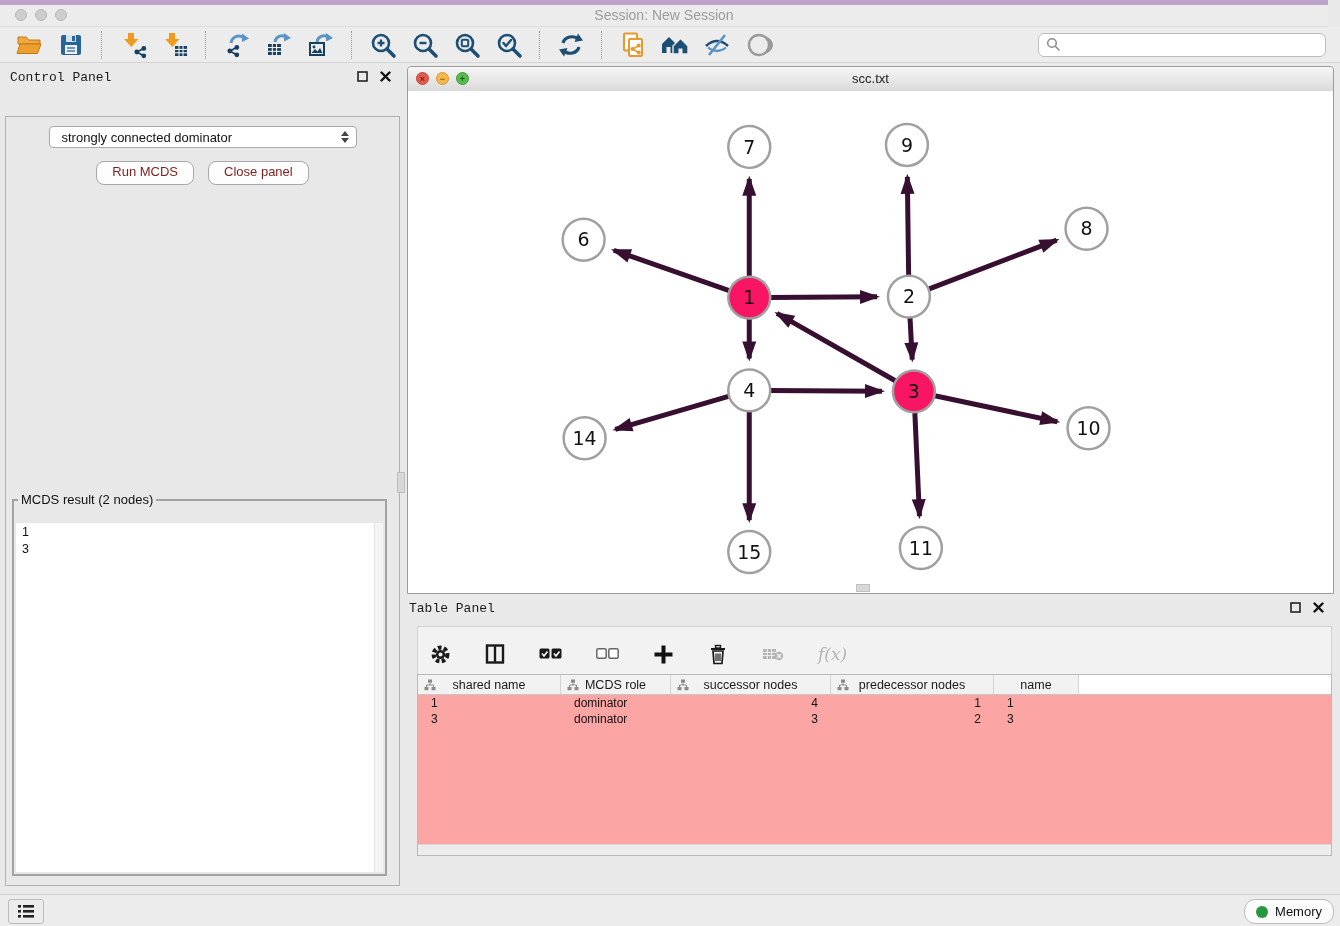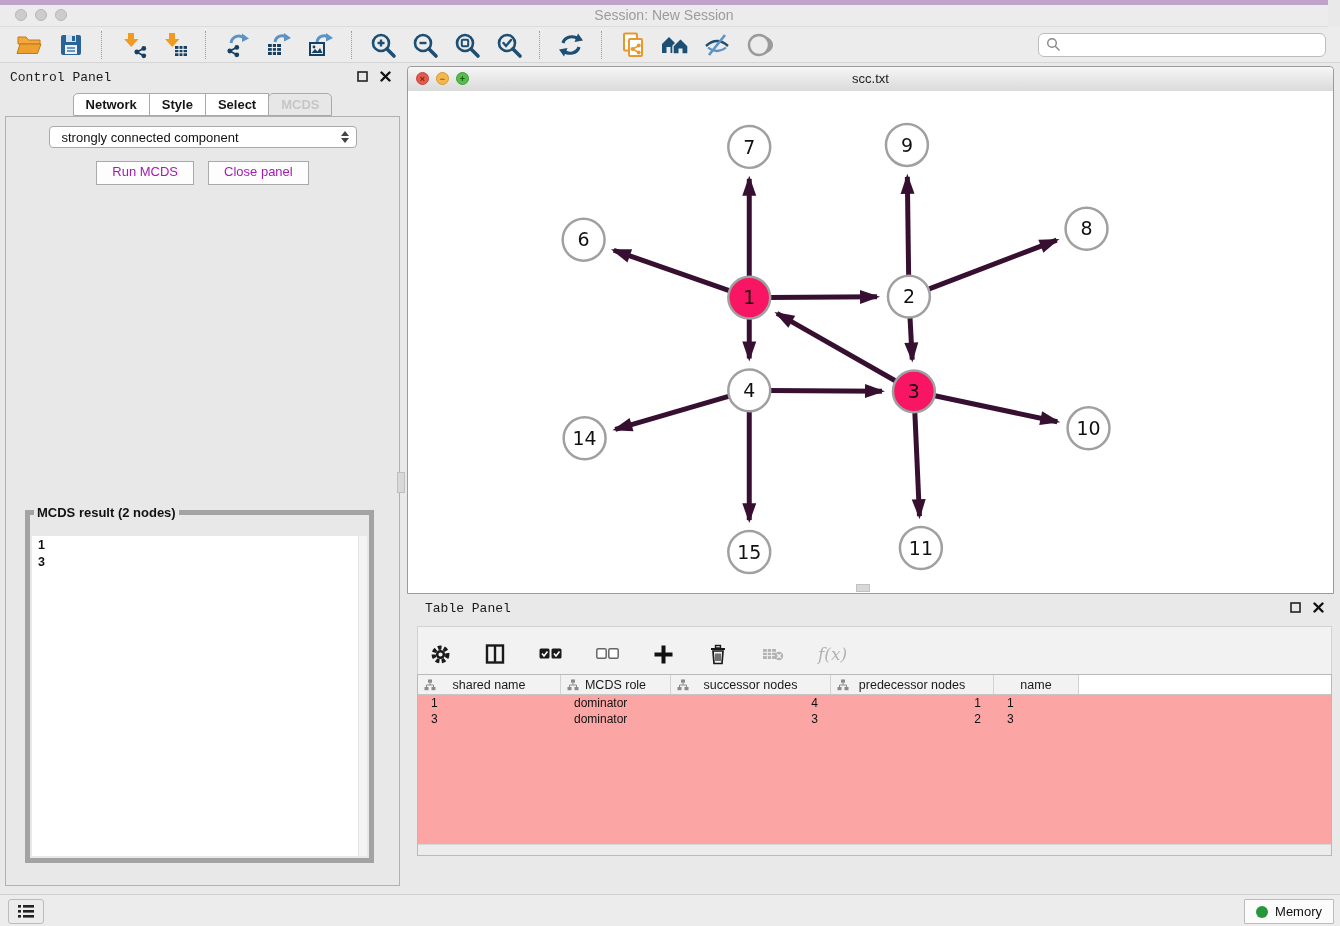--- a/index.html
+++ b/index.html
@@ -35,62 +35,62 @@
   .cp-header .panel-icons{position:absolute;right:14px;top:8px;}
   .cp-tabs{position:relative;height:23px;display:flex;justify-content:center;align-items:flex-end;margin-bottom:-1px;z-index:3;}
   .cp-body{position:absolute;left:5px;right:5px;top:53px;bottom:8px;background:#e8e8e8;border:1px solid #b1b1b1;}
   .opt-label{margin-top:22px;text-align:center;font-size:13px;color:#111;}
   .dropdown{margin:9px auto 0;width:308px;height:22px;background:#fff;border:1px solid #a9a9a9;border-radius:4px;display:flex;align-items:center;padding-left:12px;box-sizing:border-box;font-size:13px;color:#111;}
   .spinner{margin-left:auto;margin-right:7px;display:flex;flex-direction:column;gap:2px;align-items:center;}
   .spinner i{width:0;height:0;border-left:4px solid transparent;border-right:4px solid transparent;}
   .spinner .up{border-bottom:5px solid #444;}
   .spinner .down{border-top:5px solid #444;}
   .btn-row{margin-top:13px;display:flex;justify-content:center;gap:14px;}
-  .btn{height:22px;line-height:20px;padding:0 15px;font-size:13px;color:#a21caf;background:#fdfdfd;border:1px solid #a9a9a9;border-radius:0;}
-  #result-box{position:absolute;left:6px;right:12px;top:375px;bottom:9px;border:5px solid #a3a3a3;margin:13px;padding:0;font-weight:bold;}
+  .btn{height:22px;line-height:20px;padding:0 15px;font-size:13px;color:#7f1d1d;background:#fdfdfd;border:1px solid #a9a9a9;border-radius:8px;}
+  #result-box{position:absolute;left:6px;right:12px;top:375px;bottom:9px;border:2px solid #a3a3a3;margin:0;padding:0;}
   #result-box legend{font-size:13px;color:#111;margin-left:4px;padding:0 3px;}
   .result-area{position:absolute;left:2px;right:2px;top:16px;bottom:2px;background:#fff;overflow:hidden;}
   .result-area pre{margin:0;padding:1px 6px;font-family:"Liberation Sans",sans-serif;font-size:12.5px;line-height:17px;color:#111;}
   .vscroll{position:absolute;right:0;top:0;bottom:0;width:8px;background:#f4f4f4;border-left:1px solid #e4e4e4;}
 
   
   #net-window{position:absolute;left:407px;top:66px;width:927px;height:528px;background:#fff;border:1px solid #9b9b9b;border-radius:4px 4px 0 0;box-sizing:border-box;}
   .nw-titlebar{height:24px;background:linear-gradient(#f6f6f6,#dadada);border-bottom:1px solid #b3b3b3;position:relative;border-radius:4px 4px 0 0;}
   .nw-title{text-align:center;font-size:13px;color:#1c1c1c;line-height:24px;}
   .lights{position:absolute;left:8px;top:5px;display:flex;gap:7px;}
   .light{width:13px;height:13px;border-radius:50%;font-size:9px;line-height:12px;text-align:center;font-weight:bold;box-sizing:border-box;}
   .light.red{background:#e25b4e;border:1px solid #c4473c;color:#7c241c;}
   .light.yellow{background:#f5b64e;border:1px solid #d59a2e;color:#8a5d10;}
   .light.green{background:#57bb4e;border:1px solid #419e39;color:#1d5a18;}
   .nw-canvas{position:absolute;left:0;top:24px;right:0;bottom:0;background:#fff;}
   #graph-svg{width:100%;height:100%;display:block;}
 
   
   #table-panel{position:absolute;left:405px;top:594px;width:935px;height:300px;}
   .tp-header{position:relative;height:28px;}
-  .tp-header .panel-title{position:absolute;left:20px;top:7px;}
+  .tp-header .panel-title{position:absolute;left:4px;top:7px;}
   .tp-header .panel-icons{position:absolute;right:16px;top:8px;}
   .tp-toolbar{position:absolute;left:12px;right:8px;top:32px;height:56px;background:#f2f2f2;border:1px solid #d2d2d2;box-sizing:border-box;display:flex;align-items:center;gap:34px;padding:0 12px;}
   .tp-tool{display:flex;align-items:center;justify-content:center;min-width:20px;height:26px;}
   .fx-label{font-family:"DejaVu Serif",serif;font-style:italic;font-size:17px;color:#b2b2b2;}
   .tp-table{position:absolute;left:12px;right:8px;top:80px;height:182px;background:#fca5a5;border:1px solid #b9b9b9;box-sizing:border-box;overflow:hidden;}
   .thead{display:flex;height:19px;border-bottom:1px solid #c6c6c6;}
   .th{position:relative;display:flex;align-items:center;justify-content:center;background:#f2f2f2;border-right:1px solid #d2d2d2;box-sizing:border-box;font-size:12.5px;color:#1a1a1a;}
   .th .tree-wrap{position:absolute;left:6px;top:4px;}
   .th.filler{flex:1;background:#fff;border-right:none;}
   .tr{display:flex;height:16px;}
   .td{box-sizing:border-box;line-height:16px;font-size:12px;color:#111;white-space:nowrap;padding:0 13px;}
   .hscroll{position:absolute;left:0;right:0;bottom:0;height:10px;background:#ececec;border-top:1px solid #d8d8d8;}
   .tp-tabs{position:absolute;left:0;right:0;bottom:7px;display:flex;justify-content:center;}
   .tp-tabs .tab.active{background:#e3e3e3;color:#bfbfbf;}
 
   
   #status-bar{position:absolute;left:0;right:0;top:894px;height:32px;background:#ececec;border-top:1px solid #d2d2d2;}
   .console-btn{position:absolute;left:8px;top:4px;width:36px;height:25px;border:1px solid #bcbcbc;border-radius:3px;background:#ececec;display:flex;align-items:center;justify-content:center;box-sizing:border-box;}
-  .memory-btn{position:absolute;right:6px;top:4px;height:25px;border:1px solid #bcbcbc;border-radius:1px;background:#fbfbfb;display:flex;align-items:center;gap:7px;padding:0 11px;font-size:13px;color:#111;box-sizing:border-box;}
+  .memory-btn{position:absolute;right:6px;top:4px;height:25px;border:1px solid #bcbcbc;border-radius:11px;background:#fbfbfb;display:flex;align-items:center;gap:7px;padding:0 11px;font-size:13px;color:#111;box-sizing:border-box;}
   .memory-dot{width:12px;height:12px;border-radius:50%;background:#28963c;}
 
   
   .v-handle{position:absolute;left:397px;top:472px;width:8px;height:21px;background:#d8d8d8;border:1px solid #bfbfbf;box-sizing:border-box;}
   .h-handle{position:absolute;left:856px;top:584px;width:14px;height:8px;background:#d8d8d8;border:1px solid #c2c2c2;box-sizing:border-box;}
 </style>
 </head>
 <body>
 
 <div id="app">
@@ -261,29 +261,23 @@
       <span class="panel-icons">
         <svg width="11" height="11" viewBox="0 0 11 11">
             <rect x="1" y="1" width="9" height="9" fill="none" stroke="#222" stroke-width="1.6"></rect>
           </svg>
         <svg width="11" height="11" viewBox="0 0 11 11">
             <line x1="1.5" y1="1.5" x2="9.5" y2="9.5" stroke="#111" stroke-width="2.4" stroke-linecap="round"></line>
             <line x1="9.5" y1="1.5" x2="1.5" y2="9.5" stroke="#111" stroke-width="2.4" stroke-linecap="round"></line>
           </svg>
       </span>
     </div>
-    <div class="cp-tabs tabs" id="cp-tabs">
-        <div class="tab">Network</div>
-        <div class="tab">Style</div>
-        <div class="tab">Select</div>
-        <div class="tab active">MCDS</div>
-      </div>
     <div class="cp-body">
       <div class="dropdown">
-        <span>strongly connected component</span>
+        <span>strongly connected dominator</span>
         <span class="spinner">
             <i class="up"></i>
             <i class="down"></i>
           </span>
       </div>
       <div class="btn-row">
         <div class="btn">Run MCDS</div>
         <div class="btn">Close panel</div>
       </div>
       <fieldset id="result-box">

